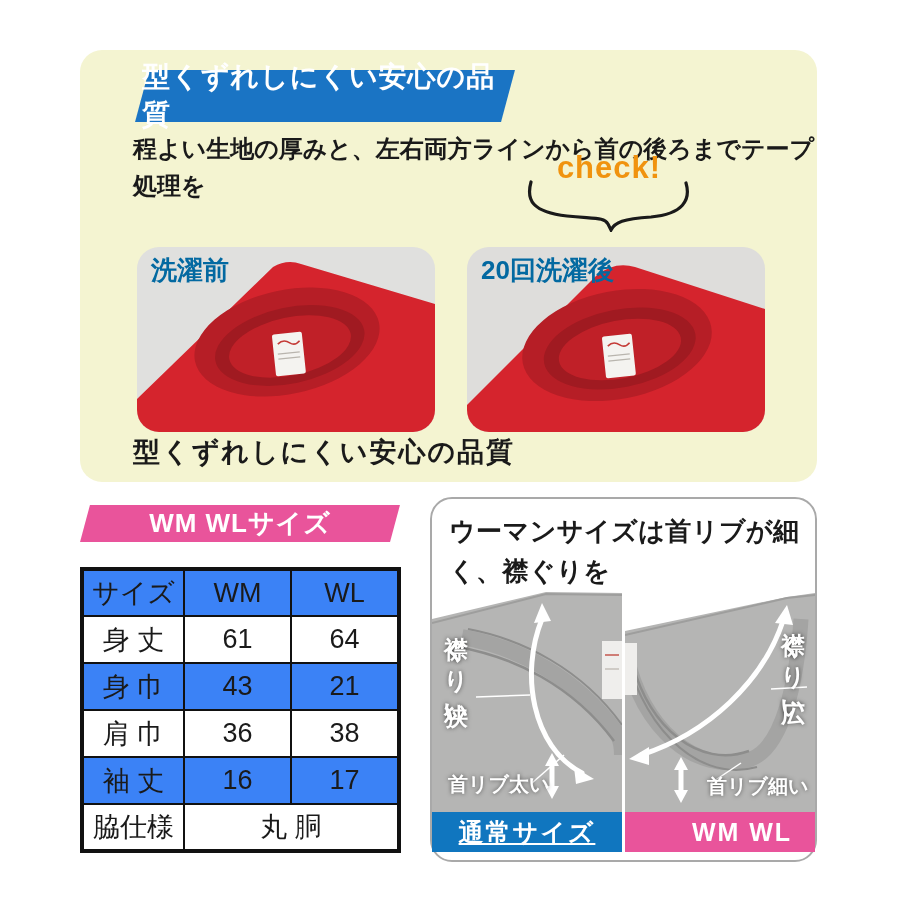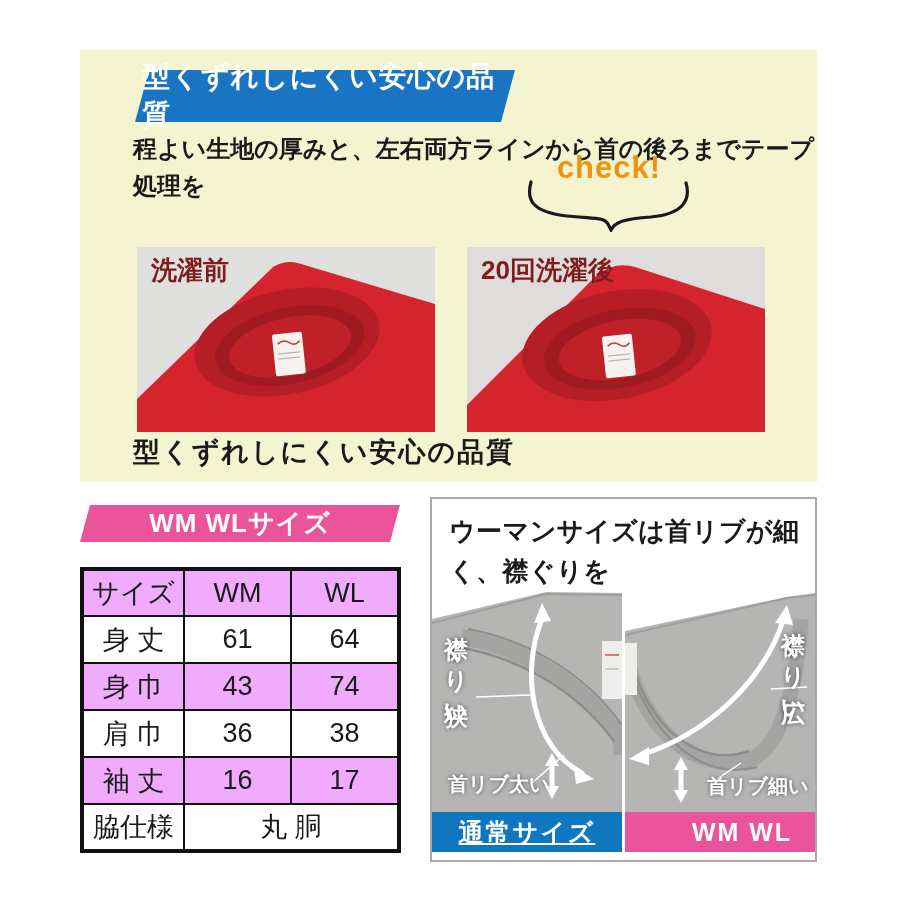--- a/index.html
+++ b/index.html
@@ -1,18 +1,18 @@
 <!DOCTYPE html>
 <html><head>
 <meta charset="utf-8">
 <style>
   * { margin:0; padding:0; box-sizing:border-box; }
   body { width:900px; height:900px; background:#ffffff; position:relative;
          font-family:"Liberation Sans","DejaVu Sans",sans-serif; color:#1a1a1a; }
-  .abs { position:absolute; }
+  .abs { position:absolute;border-radius:22px; }
 
   
   .yellow-panel { left:80px; top:50px; width:737px; height:432px; background:#f4f4d1; }
 
   .ribbon { height:52px; }
   .ribbon .skew-bg { position:absolute; inset:0; transform:skewX(-15deg); }
   .ribbon .ribbon-text { position:absolute; inset:0; display:flex; align-items:center;
         justify-content:center; color:#fff; font-weight:bold; letter-spacing:1px; }
 
   .blue-ribbon { left:62px; top:20px; width:366px; }
@@ -22,37 +22,37 @@
   .body-text { left:53px; top:80px; font-size:24px; font-weight:bold; line-height:1.55; }
   .note-text { left:53px; top:162px; font-size:19px; font-weight:bold; }
 
   .check-wrap { left:443px; top:100px; width:172px; height:84px; text-align:center; }
   .check-label { color:#f0930f; font-size:31px; font-weight:900; letter-spacing:1px; }
   .check-brace { display:block; margin-top:-6px; }
 
   .photo { width:298px; height:185px; top:197px; overflow:hidden; }
   .photo-before { left:57px; }
   .photo-after  { left:387px;text-decoration:underline; }
-  .photo-label { position:absolute; left:14px; top:6px; font-size:26px; font-weight:bold; color:#7f1d1d; }
+  .photo-label { position:absolute; left:14px; top:6px; font-size:26px; font-weight:bold; color:#0369a1; }
 
   .quality-caption { left:53px; top:384px; font-size:27px; font-weight:bold; letter-spacing:2px; }
 
   
   .pink-ribbon { left:85px; top:505px; width:310px; height:37px; }
   .pink-ribbon .skew-bg { background:#e9549b; }
   .pink-ribbon .ribbon-text { font-size:26px; }
 
   table.size-table { left:80px; top:567px; position:absolute; border-collapse:collapse;
         border:4px solid #111; background:#fff; }
   .size-table td { border:2px solid #111; text-align:center; vertical-align:middle;
         font-size:27px; height:47px; }
   .size-table td.c0 { width:102px; }
   .size-table td.c1 { width:107px; }
   .size-table td.c2 { width:108px; }
-  .size-table tr.gray td { background:#f0abfc; }
+  .size-table tr.gray td { background:#3b82f6; }
 
   
   .fit-box { left:430px; top:497px; width:387px; height:365px; background:#fff;
         border:2px solid #a9a9a9; }
   .fit-desc { position:absolute; left:17px; top:12px; font-size:26px; font-weight:bold;
         line-height:1.55; letter-spacing:0.5px; }
   .fit-photos { position:absolute; left:0; top:86px; width:383px; height:227px; display:flex; }
   .half { position:relative; width:190px; height:227px; }
   .half-gap { width:3px; background:#fff; }
   .v-label { position:absolute; writing-mode:vertical-rl; color:#fff; font-weight:bold;
@@ -141,21 +141,21 @@
     <td class="c2">WL</td>
   </tr>
   <tr>
     <td class="c0">身 丈</td>
     <td class="c1">61</td>
     <td class="c2">64</td>
   </tr>
   <tr class="gray">
     <td class="c0">身 巾</td>
     <td class="c1">43</td>
-    <td class="c2">74</td>
+    <td class="c2">21</td>
   </tr>
   <tr>
     <td class="c0">肩 巾</td>
     <td class="c1">36</td>
     <td class="c2">38</td>
   </tr>
   <tr class="gray">
     <td class="c0">袖 丈</td>
     <td class="c1">16</td>
     <td class="c2">17</td>

